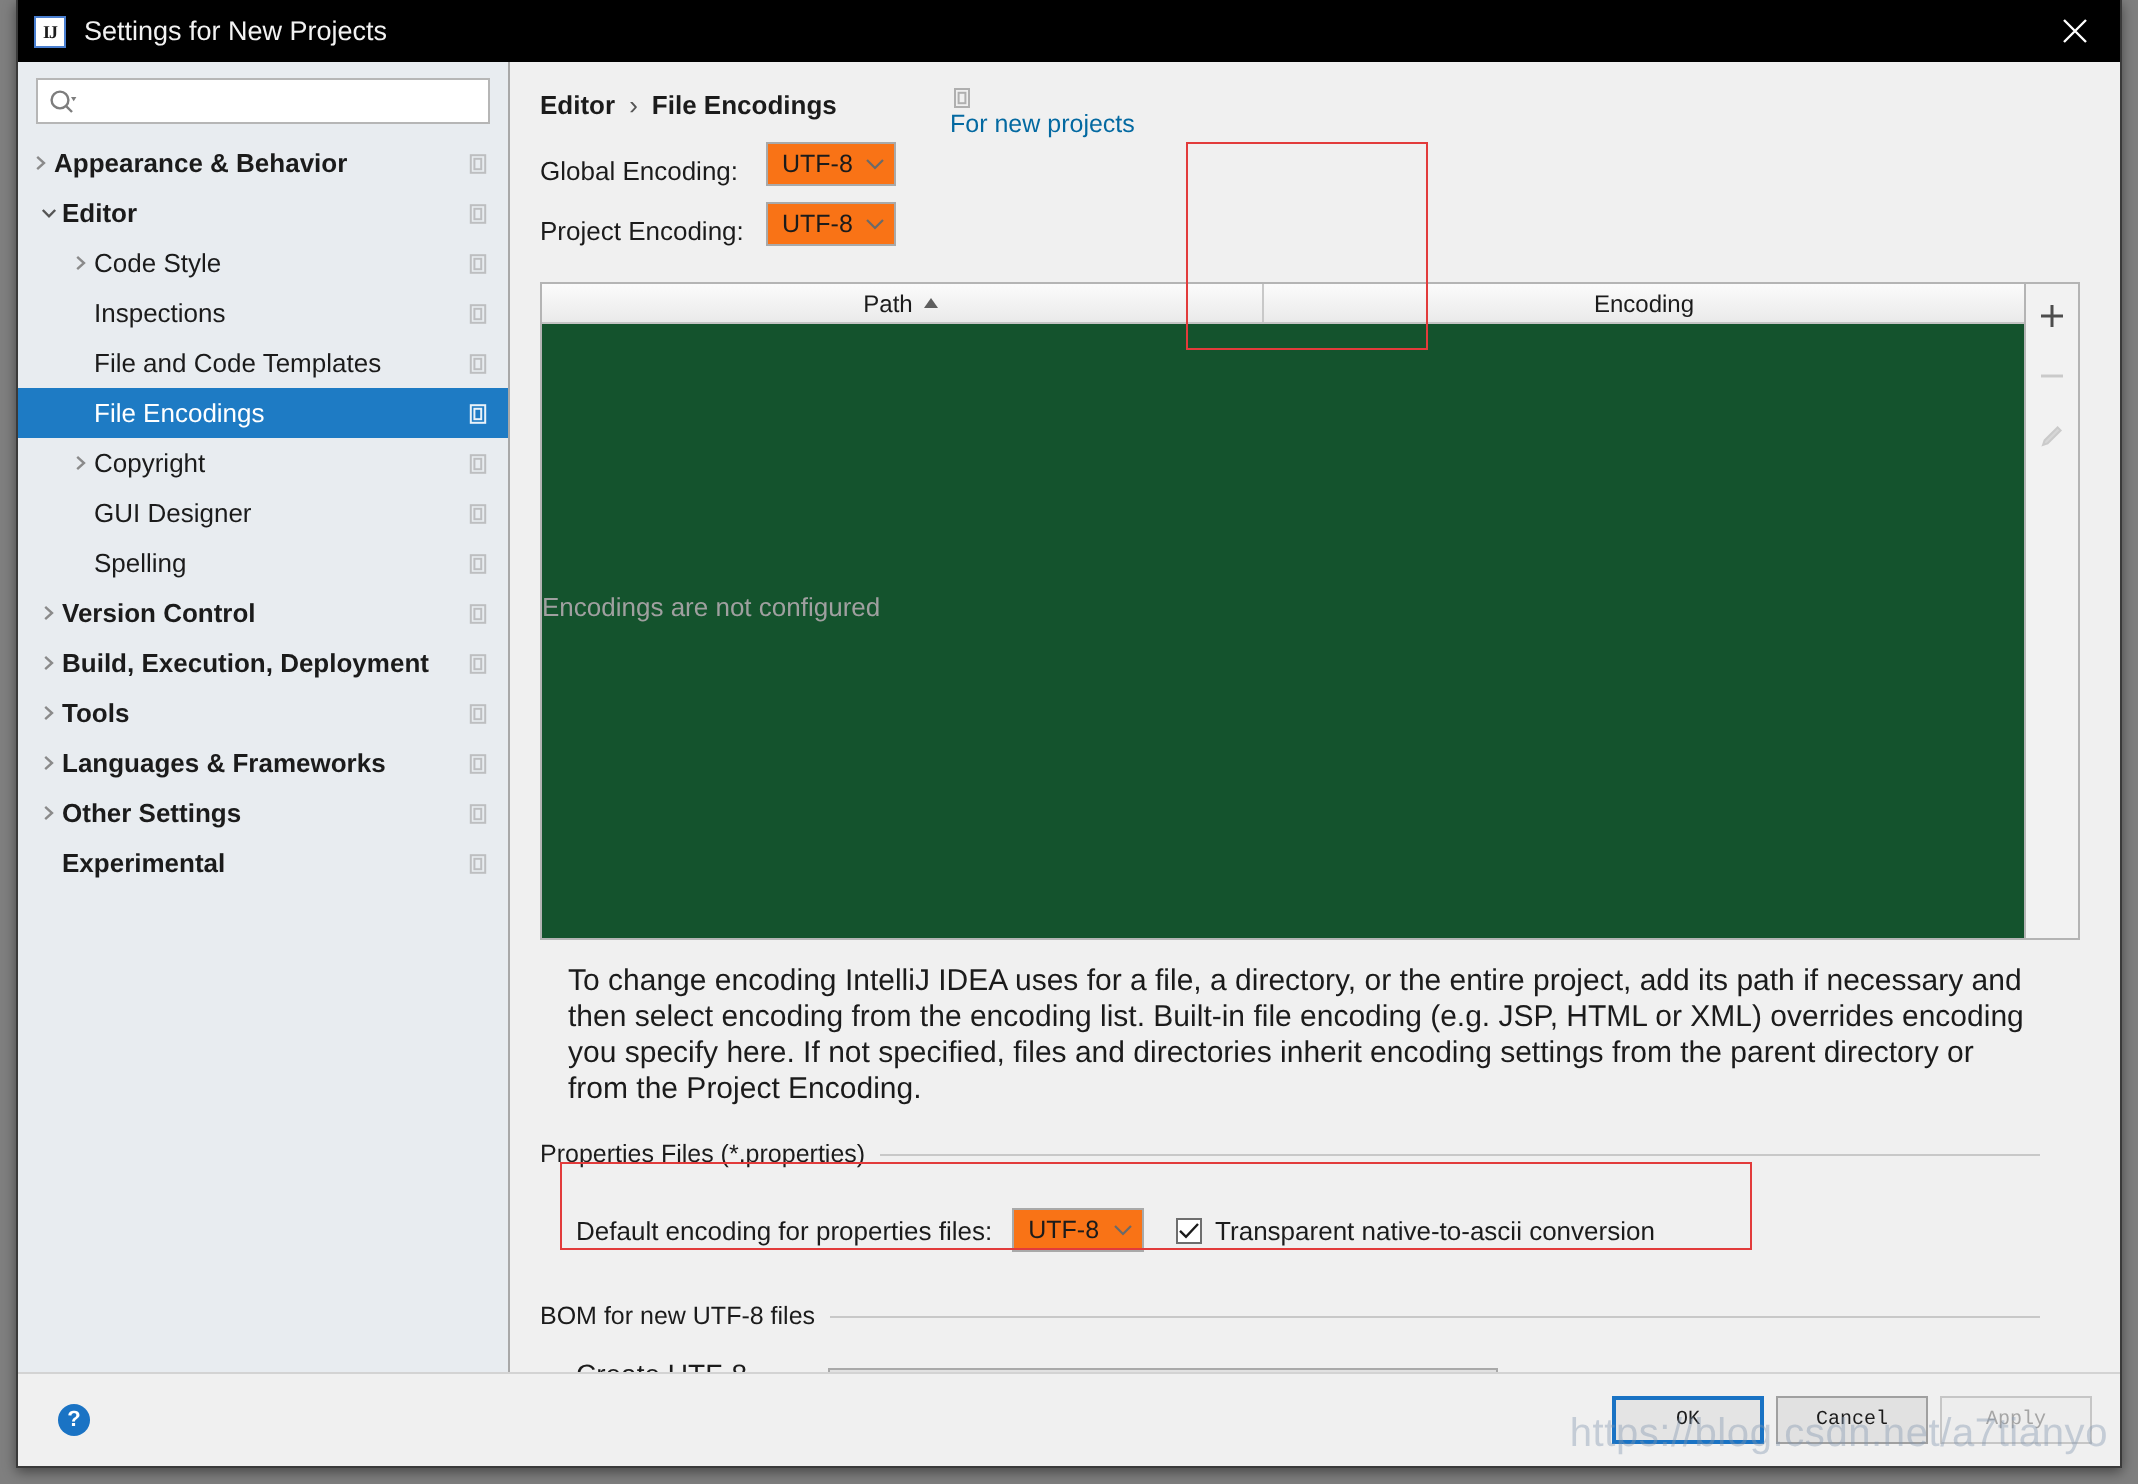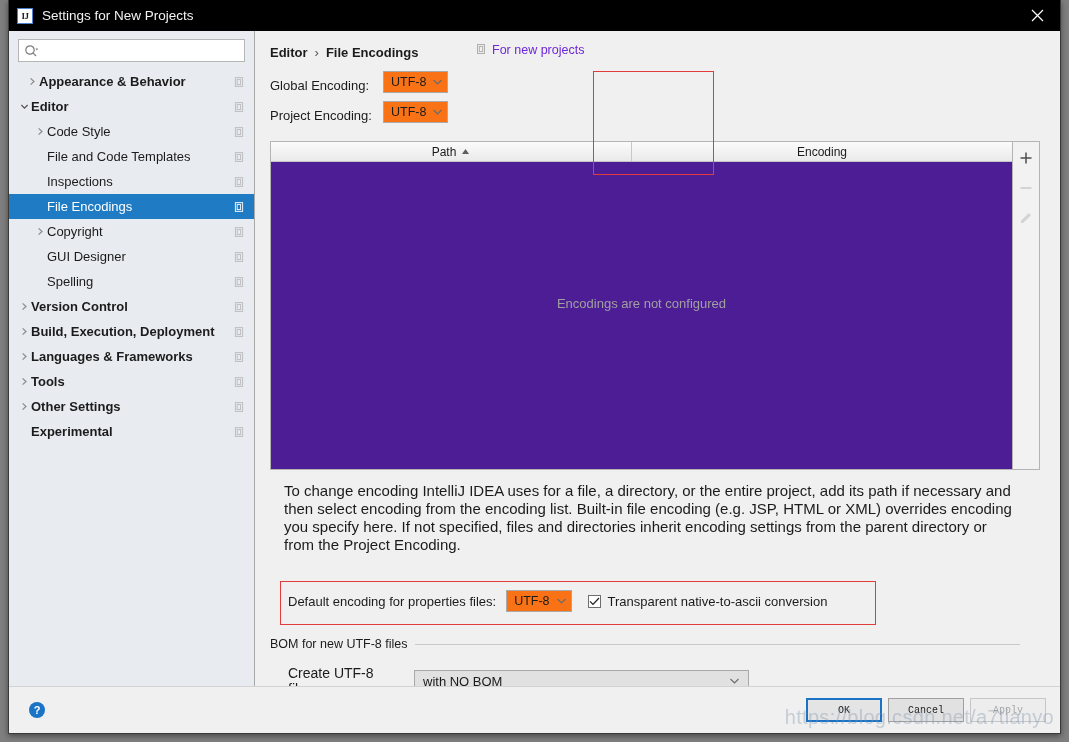--- a/index.html
+++ b/index.html
@@ -149,23 +149,24 @@
     font-size: 13px; font-weight: bold; color: #1b1b1b;
     height: 22px;
     margin-left: 5px;
     position: relative;
   }
   .bc-sep { margin: 0 7px; color: #555; font-weight: normal; }
   .fornew {
     position: absolute;
     left: 205px; top: 2px;
     display: flex; align-items: flex-start;
-    color: #6d28d9;
+    color: #0369a1;
     font-weight: normal;
     font-size: 12.5px;
+    flex-direction: column;
   }
   .fornew .copyicon { margin-right: 5px; display:flex; opacity:0.75; }
 
   .enc-row {
     display: flex; align-items: flex-end;
     height: 30px;
     margin-left: 5px;
   }
   .enc-label {
     width: 113px;
@@ -212,22 +213,22 @@
     font-size: 12px; color: #1b1b1b;
     position: relative;
     cursor: pointer;
     gap: 5px;
   }
   .th.path { flex: 0 0 361px; border-right: 1px solid #c8c8c8; }
   .th.encoding { flex: 1 1 auto; }
   .sort-arrow { display: flex; align-items: center; }
   .table-body {
     flex: 1 1 auto;
-    background: #4c1d95;
-    display: flex; align-items: center; justify-content: center;
+    background: #14532d;
+    display: flex; align-items: center; justify-content: flex-start;
   }
   .empty-text {
     font-size: 13px;
     color: #a0a0a0;
     position: relative;
     top: -12px;
   }
   .table-toolbar {
     flex: 0 0 27px;
     width: 27px;
@@ -393,21 +394,21 @@
               <svg width="15" height="14" viewBox="0 0 15 14" aria-hidden="true">
                 <circle cx="6" cy="6" r="4.2" stroke="#7d7d7d" stroke-width="1.2" fill="none"></circle>
                 <path d="M9.2 9.2 L12 12" stroke="#7d7d7d" stroke-width="1.2" fill="none"></path>
                 <path d="M11.5 4.5 L14.2 4.5 L12.85 6.6 Z" fill="#7d7d7d"></path>
               </svg>
             </span>
             <input class="search-input-el" type="text" placeholder="" style="">
           </div>
         </div>
         <div class="tree" id="tree">
-            <div class="tree-item" style="padding-left: 16px;">
+            <div class="tree-item" style="padding-left: 4px;">
               <span class="tree-arrow">
                 <svg width="9" height="9" viewBox="0 0 9 9">
                   <path d="M2.6 1.4 L6 4.5 L2.6 7.6" stroke="#8a8a8a" stroke-width="1.2" fill="none"></path>
                 </svg>
               </span>
               <span class="tree-label bold">Appearance &amp; Behavior</span>
               <span class="tree-copy-icon" style="color: rgb(154, 154, 154);">
                 <svg width="12" height="12" viewBox="0 0 12 12">
                   <rect x="2.4" y="1.6" width="7.2" height="8.8" stroke="currentColor" stroke-width="1" fill="none"></rect>
                   <rect x="4.2" y="3.4" width="3.4" height="5.2" stroke="currentColor" stroke-width="1" fill="none"></rect>
@@ -428,40 +429,40 @@
                 </svg>
               </span>
             </div>
             <div class="tree-item" style="padding-left: 24px;">
               <span class="tree-arrow">
                 <svg width="9" height="9" viewBox="0 0 9 9">
                   <path d="M2.6 1.4 L6 4.5 L2.6 7.6" stroke="#8a8a8a" stroke-width="1.2" fill="none"></path>
                 </svg>
               </span>
               <span class="tree-label">Code Style</span>
+              <span class="tree-copy-icon" style="color: rgb(154, 154, 154);">
+                <svg width="12" height="12" viewBox="0 0 12 12">
+                  <rect x="2.4" y="1.6" width="7.2" height="8.8" stroke="currentColor" stroke-width="1" fill="none"></rect>
+                  <rect x="4.2" y="3.4" width="3.4" height="5.2" stroke="currentColor" stroke-width="1" fill="none"></rect>
+                </svg>
+              </span>
+            </div>
+            <div class="tree-item" style="padding-left: 24px;">
+              <span class="tree-arrow"></span>
+              <span class="tree-label">Inspections</span>
               <span class="tree-copy-icon" style="color: rgb(154, 154, 154);">
                 <svg width="12" height="12" viewBox="0 0 12 12">
                   <rect x="2.4" y="1.6" width="7.2" height="8.8" stroke="currentColor" stroke-width="1" fill="none"></rect>
                   <rect x="4.2" y="3.4" width="3.4" height="5.2" stroke="currentColor" stroke-width="1" fill="none"></rect>
                 </svg>
               </span>
             </div>
             <div class="tree-item" style="padding-left: 24px;">
               <span class="tree-arrow"></span>
               <span class="tree-label">File and Code Templates</span>
-              <span class="tree-copy-icon" style="color: rgb(154, 154, 154);">
-                <svg width="12" height="12" viewBox="0 0 12 12">
-                  <rect x="2.4" y="1.6" width="7.2" height="8.8" stroke="currentColor" stroke-width="1" fill="none"></rect>
-                  <rect x="4.2" y="3.4" width="3.4" height="5.2" stroke="currentColor" stroke-width="1" fill="none"></rect>
-                </svg>
-              </span>
-            </div>
-            <div class="tree-item" style="padding-left: 24px;">
-              <span class="tree-arrow"></span>
-              <span class="tree-label">Inspections</span>
               <span class="tree-copy-icon" style="color: rgb(154, 154, 154);">
                 <svg width="12" height="12" viewBox="0 0 12 12">
                   <rect x="2.4" y="1.6" width="7.2" height="8.8" stroke="currentColor" stroke-width="1" fill="none"></rect>
                   <rect x="4.2" y="3.4" width="3.4" height="5.2" stroke="currentColor" stroke-width="1" fill="none"></rect>
                 </svg>
               </span>
             </div>
             <div class="tree-item selected" style="padding-left: 24px;">
               <span class="tree-arrow"></span>
               <span class="tree-label">File Encodings</span>
@@ -533,35 +534,35 @@
                   <rect x="4.2" y="3.4" width="3.4" height="5.2" stroke="currentColor" stroke-width="1" fill="none"></rect>
                 </svg>
               </span>
             </div>
             <div class="tree-item" style="padding-left: 8px;">
               <span class="tree-arrow">
                 <svg width="9" height="9" viewBox="0 0 9 9">
                   <path d="M2.6 1.4 L6 4.5 L2.6 7.6" stroke="#8a8a8a" stroke-width="1.2" fill="none"></path>
                 </svg>
               </span>
+              <span class="tree-label bold">Tools</span>
+              <span class="tree-copy-icon" style="color: rgb(154, 154, 154);">
+                <svg width="12" height="12" viewBox="0 0 12 12">
+                  <rect x="2.4" y="1.6" width="7.2" height="8.8" stroke="currentColor" stroke-width="1" fill="none"></rect>
+                  <rect x="4.2" y="3.4" width="3.4" height="5.2" stroke="currentColor" stroke-width="1" fill="none"></rect>
+                </svg>
+              </span>
+            </div>
+            <div class="tree-item" style="padding-left: 8px;">
+              <span class="tree-arrow">
+                <svg width="9" height="9" viewBox="0 0 9 9">
+                  <path d="M2.6 1.4 L6 4.5 L2.6 7.6" stroke="#8a8a8a" stroke-width="1.2" fill="none"></path>
+                </svg>
+              </span>
               <span class="tree-label bold">Languages &amp; Frameworks</span>
-              <span class="tree-copy-icon" style="color: rgb(154, 154, 154);">
-                <svg width="12" height="12" viewBox="0 0 12 12">
-                  <rect x="2.4" y="1.6" width="7.2" height="8.8" stroke="currentColor" stroke-width="1" fill="none"></rect>
-                  <rect x="4.2" y="3.4" width="3.4" height="5.2" stroke="currentColor" stroke-width="1" fill="none"></rect>
-                </svg>
-              </span>
-            </div>
-            <div class="tree-item" style="padding-left: 8px;">
-              <span class="tree-arrow">
-                <svg width="9" height="9" viewBox="0 0 9 9">
-                  <path d="M2.6 1.4 L6 4.5 L2.6 7.6" stroke="#8a8a8a" stroke-width="1.2" fill="none"></path>
-                </svg>
-              </span>
-              <span class="tree-label bold">Tools</span>
               <span class="tree-copy-icon" style="color: rgb(154, 154, 154);">
                 <svg width="12" height="12" viewBox="0 0 12 12">
                   <rect x="2.4" y="1.6" width="7.2" height="8.8" stroke="currentColor" stroke-width="1" fill="none"></rect>
                   <rect x="4.2" y="3.4" width="3.4" height="5.2" stroke="currentColor" stroke-width="1" fill="none"></rect>
                 </svg>
               </span>
             </div>
             <div class="tree-item" style="padding-left: 8px;">
               <span class="tree-arrow">
                 <svg width="9" height="9" viewBox="0 0 9 9">
@@ -668,20 +669,24 @@
                   <path d="M2.5 11.5 L3.3 9.2 L9.8 2.7 L11.3 4.2 L4.8 10.7 Z" stroke="#9a9a9a" stroke-width="1" fill="#b5b5b5"></path>
                 </svg>
               </div>
             </div>
           </div>
 
           <div class="desc">To change encoding IntelliJ IDEA uses for a file, a directory, or the entire project, add its path if necessary and then select encoding from the encoding list. Built-in file encoding (e.g. JSP, HTML or XML) overrides encoding you specify here. If not specified, files and directories inherit encoding settings from the parent directory or from the Project Encoding.</div>
 
           <div class="group">
             <div class="redbox" id="redbox-props"></div>
+            <div class="group-title-row">
+              <span class="group-title">Properties Files (*.properties)</span>
+              <span class="group-line"></span>
+            </div>
             <div class="group-body">
               <div class="props-row">
                 <span class="props-label">Default encoding for properties files:</span>
                 <span class="combo-sm">
                   <span>UTF-8</span>
                   <span class="chev">
                     <svg width="11" height="8" viewBox="0 0 11 8" aria-hidden="true">
                       <path d="M1.5 2 L5.5 6 L9.5 2" stroke="#6a6a6a" stroke-width="1.1" fill="none"></path>
                     </svg>
                   </span>

